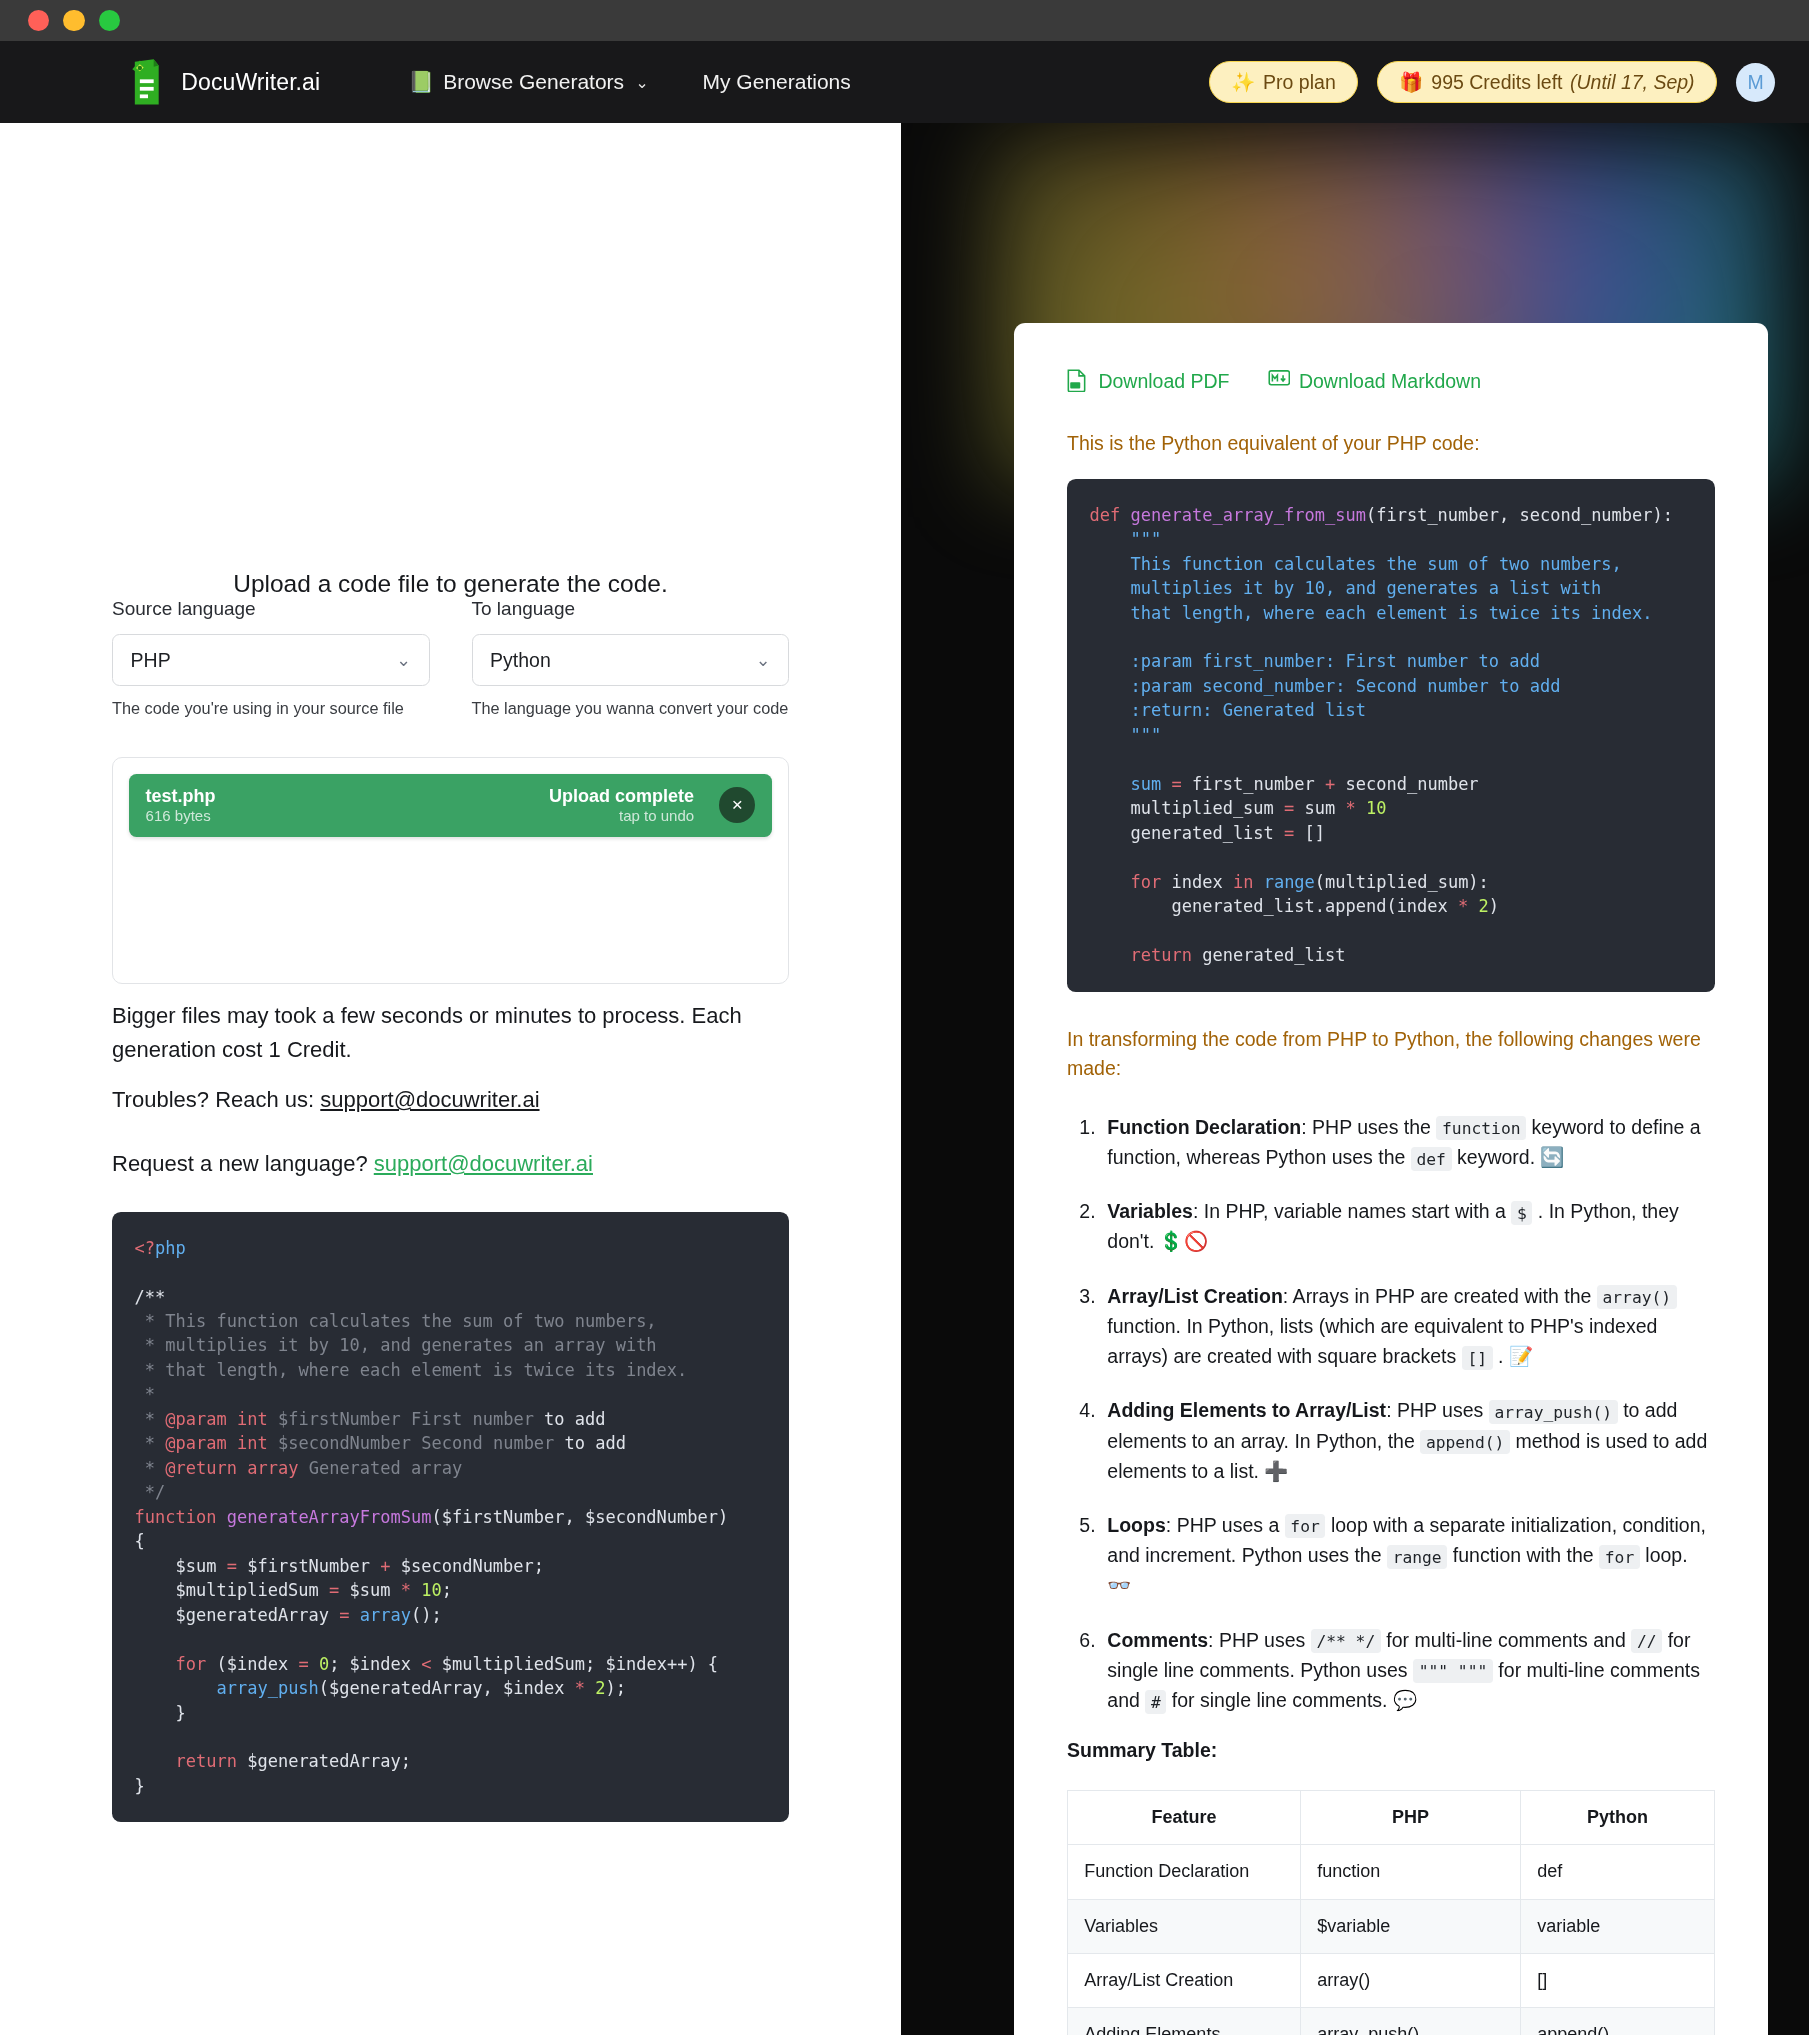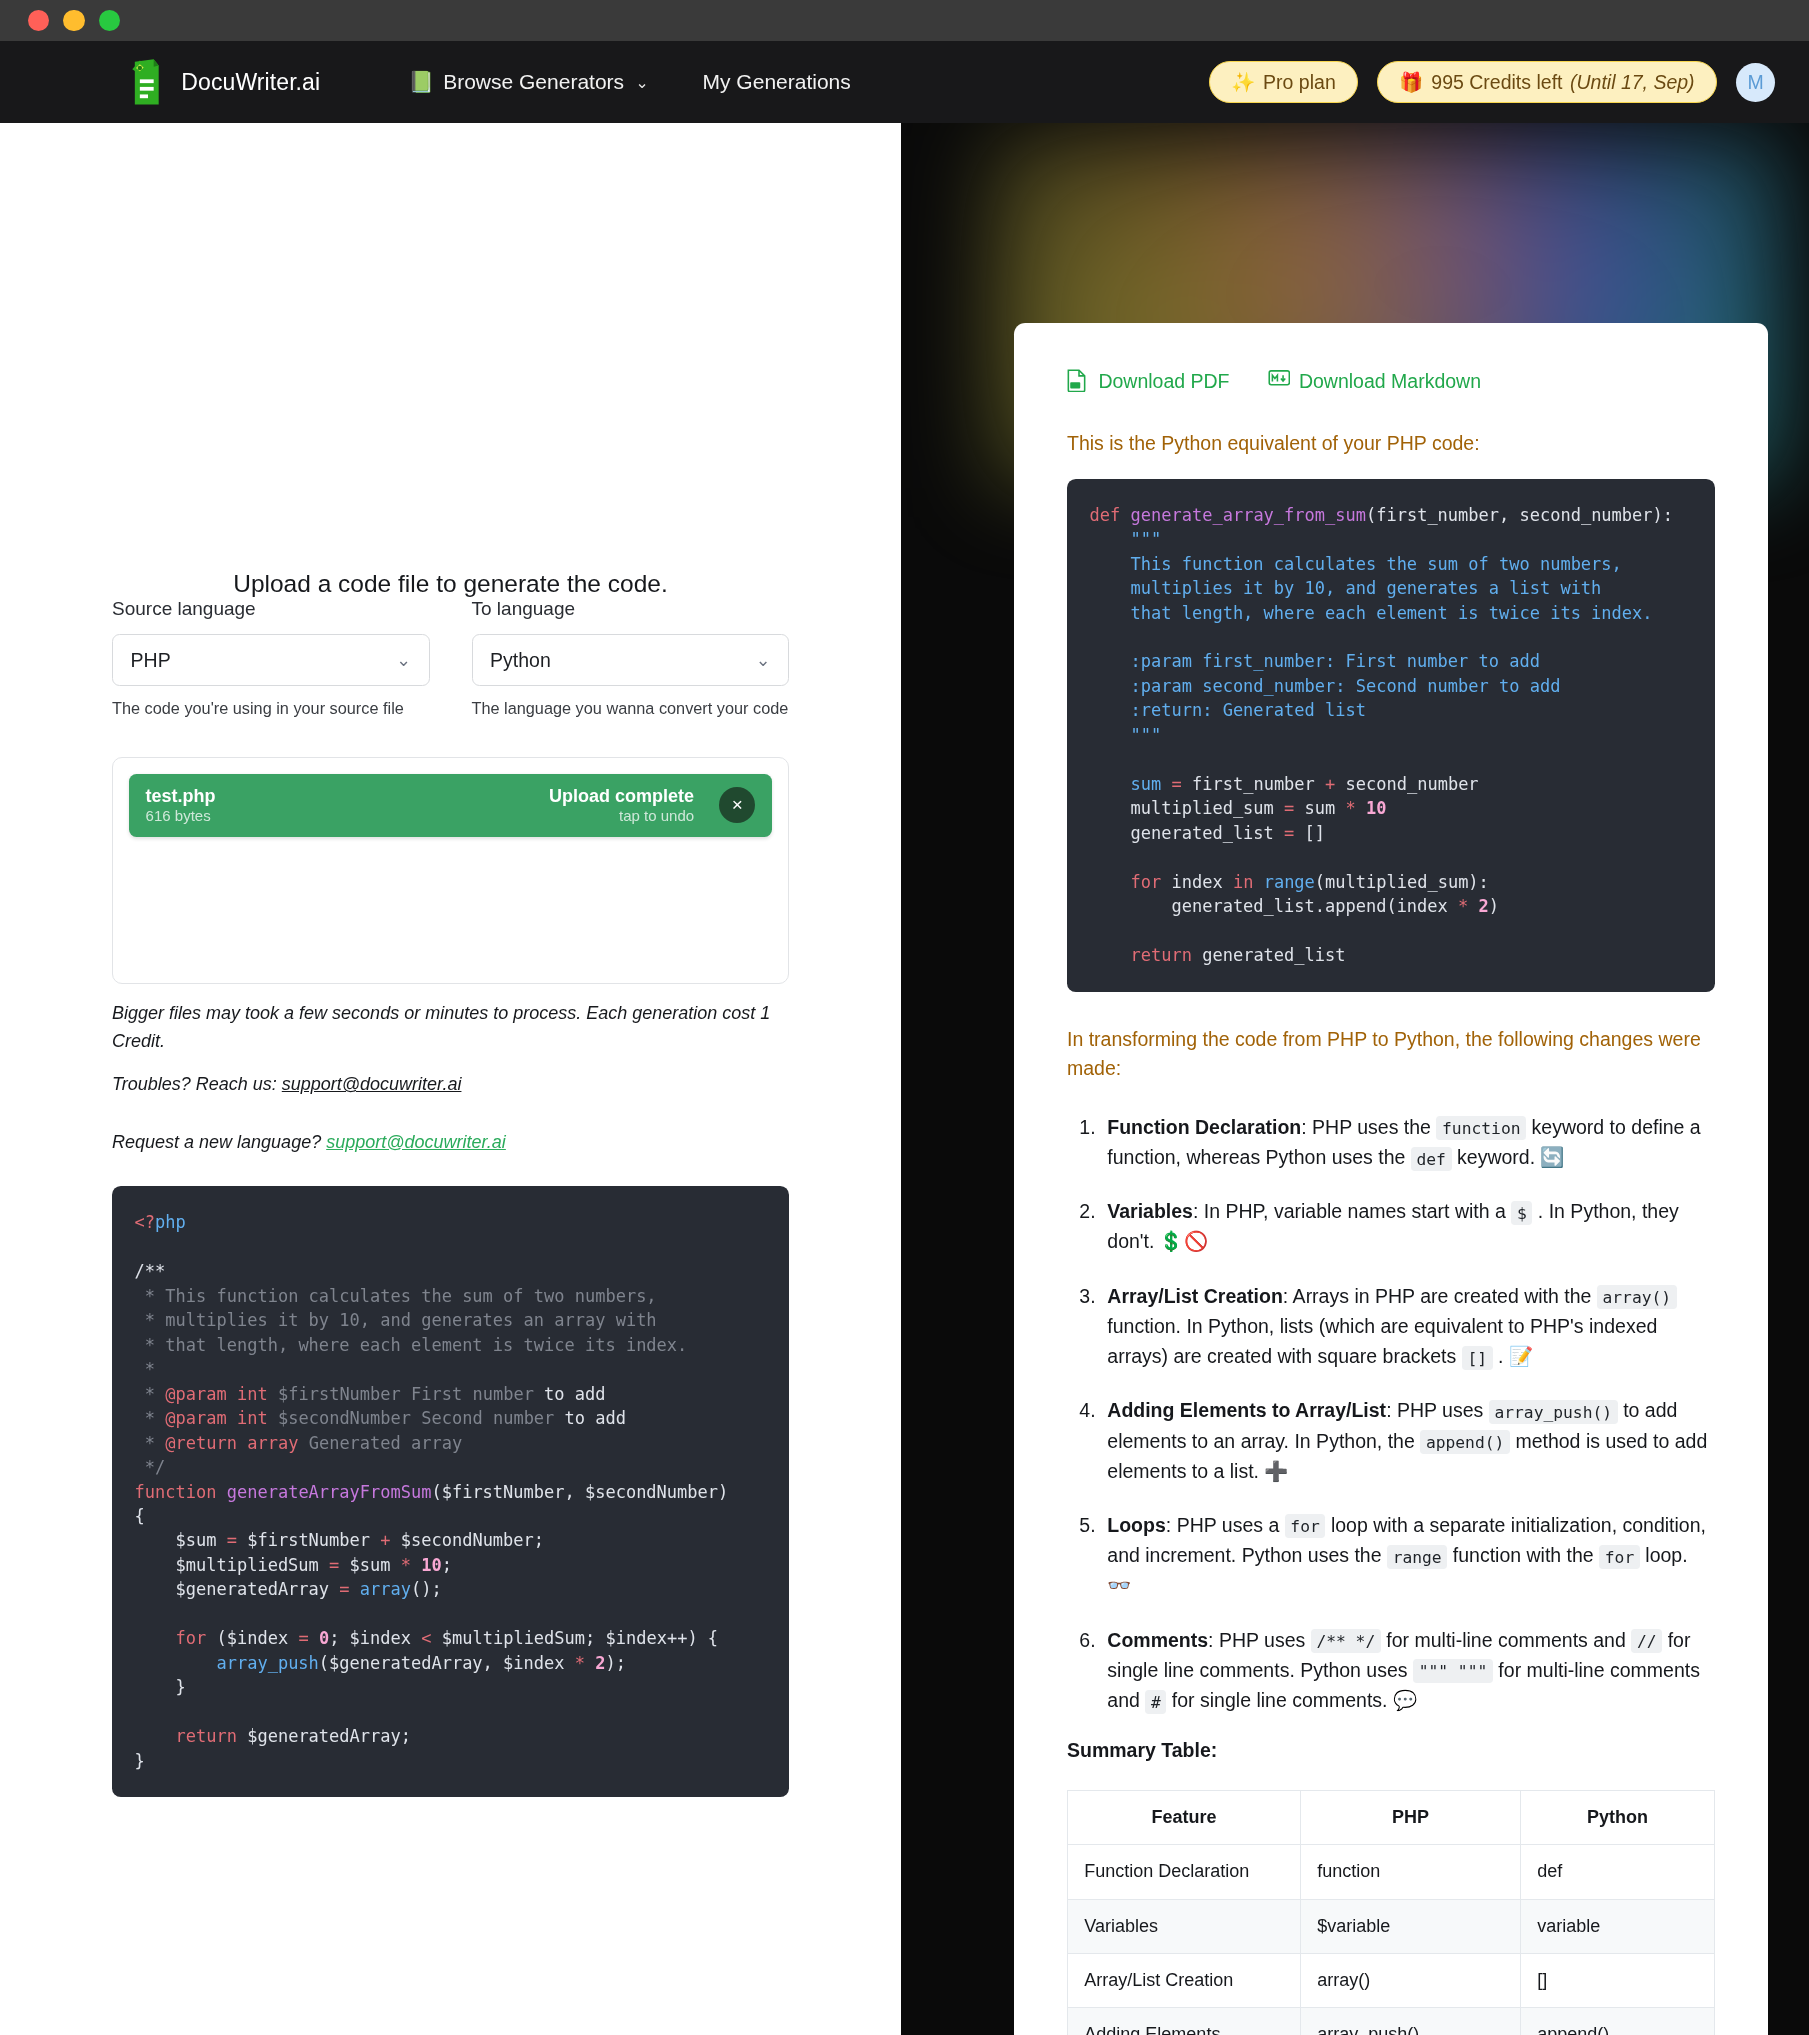--- a/index.html
+++ b/index.html
@@ -94,37 +94,37 @@
   .up-right { margin-left: auto; display: flex; flex-direction: column; align-items: flex-end; }
   .up-status { color: #ffffff; font-size: 18px; font-weight: 600; line-height: 1.15; }
   .up-undo { color: #cfe8d9; font-size: 15px; line-height: 1.2; }
   .up-close {
     width: 36px; height: 36px; border-radius: 50%; background: #20492f;
     color: #fff; font-size: 19px; display: flex; align-items: center; justify-content: center;
     margin-left: 14px; cursor: pointer;
   }
 
   .note {
-    font-size: 18px; font-style: italic; color: #17191d; line-height: 1.58; margin-top: 15px;
+    font-size: 22px; color: #17191d; line-height: 1.58; margin-top: 15px;
   }
   .note a { color: #17191d; text-decoration: underline; }
   .note2 { margin-top: 29px; }
   .note2 a { color: #2bab5b; text-decoration: underline; }
 
   
   .code-block {
     background: #282c34; border-radius: 8.8px; padding: 24px 22.6px;
     font-family: "DejaVu Sans Mono", monospace; font-size: 17px; line-height: 1.44;
     color: #dfe3ea; white-space: pre; overflow: hidden;
   }
   .php-block { margin-top: 30px; }
   .kw { color: #e06c75; }
   .cmt { color: #7f848e; }
   .fn { color: #c678dd; }
-  .num { color: #f9a8d4; font-weight: bold; }
+  .num { color: #bef264; }
   .blue { color: #61afef; }
   .op { color: #e06c75; }
   .doc { color: #61afef; }
 
   
   .right-pane {
     flex: 1; background: #0a0a0a; position: relative; overflow: hidden;
   }
   .glow {
     position: absolute; left: 88px; top: 12.6px; width: 792px; height: 352px;

